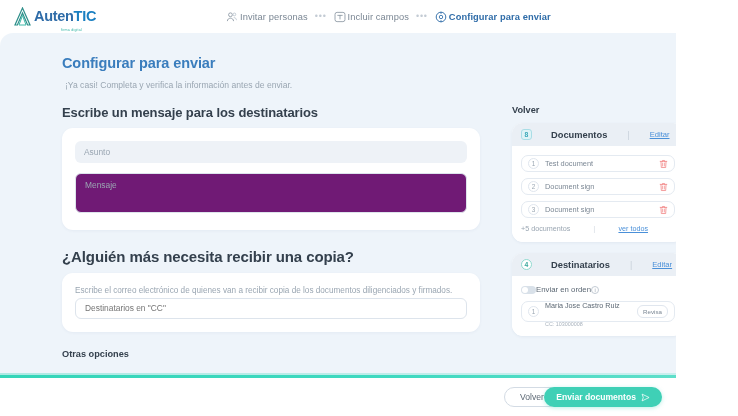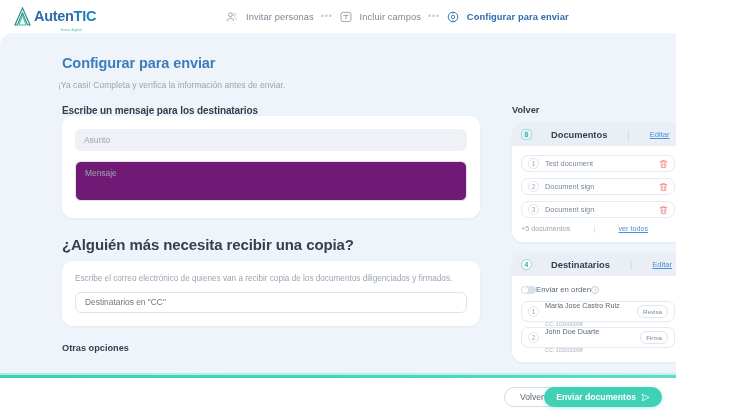--- a/index.html
+++ b/index.html
@@ -37,21 +37,21 @@
   .logo-text .tic { color: #1a7fc1; font-weight: 700; }
   .logo-sub {
     position: absolute; left: 47px; top: 21px;
     font-size: 3.6px; color: #38b6a6; letter-spacing: .2px;
   }
 
   .steps {
     position: absolute; left: 226px; top: 0;
     height: 33px; display: flex; align-items: center; gap: 7px;
   }
-  .step { display: flex; align-items: center; gap: 8px; }
+  .step { display: flex; align-items: center; gap: 2px; }
   .step-label { font-size: 9.3px; color: #7b8794; letter-spacing: .1px; white-space: nowrap; }
   .step.active .step-label { color: #2f6ca8; font-weight: 700; }
   .step-ico { width: 12px; height: 12px; display: block; }
   .dots {
     font-size: 9px; color: #c3cbd4; letter-spacing: .8px;
     transform: translateY(-1.5px);
   }
   .salir-btn {
     position: absolute; right: 14px; top: 7px;
     width: 40px; height: 18px; border-radius: 9px;
@@ -71,29 +71,29 @@
   .body-inner {
     position: absolute; top: 0; left: 0; right: 0; bottom: 0;
     overflow: hidden;
   }
 
   .page-title {
     position: absolute; left: 62px; top: 22px;
     font-size: 14.5px; font-weight: 600; color: #3a7dbd; letter-spacing: -.1px;
   }
   .page-sub {
-    position: absolute; left: 58px; top: 47px;
+    position: absolute; left: 65px; top: 47px;
     font-size: 8.6px; color: #9aa6b2;
   }
 
   
   .left-col { position: absolute; left: 62px; top: 72px; width: 418px; }
   .sec-label {
-    font-size: 10px; font-weight: 700; color: #34404d; letter-spacing: -.1px;
-    margin-bottom: 0;
+    font-size: 13px; font-weight: 700; color: #34404d; letter-spacing: -.1px;
+    margin-bottom: 8px;
   }
   .card {
     background: #fff; border-radius: 11px; padding: 13px;
     box-shadow: 0 1px 3px rgba(60,90,130,.06);
   }
   .field-subject {
     width: 100%; height: 22px; border-radius: 6px;
     background: #eef2f7; border: none;
     font-size: 8.4px; color: #9aa6b2; padding: 0 9px;
     font-family: "Liberation Sans", sans-serif;
@@ -107,21 +107,21 @@
     font-size: 8.4px; color: #9aa6b2; padding: 6px 9px;
     font-family: "Liberation Sans", sans-serif;
     resize: none; outline: none;
   }
   .field-msg::placeholder { color: #9aa6b2; }
 
   .sec-label2 {
     margin-top: 18px; font-size: 15px; font-weight: 700;
     color: #34404d; letter-spacing: -.1px; margin-bottom: 8px;
   }
-  .cc-desc { font-size: 8.2px; color: #9aa6b2; margin-bottom: 8px; }
+  .cc-desc { font-size: 8.2px; color: #9aa6b2; margin-bottom: 2px; }
   .field-cc {
     width: 100%; height: 21px; border-radius: 6px;
     background: #fff; border: 1px solid #dde4ec;
     font-size: 8.4px; color: #6b7684; padding: 0 9px;
     font-family: "Liberation Sans", sans-serif; outline: none;
   }
   .sec-label3 {
     margin-top: 17px; font-size: 9.2px; font-weight: 700; color: #34404d;
   }
 
@@ -368,28 +368,20 @@
 
             <div class="dest-row">
               <span class="doc-num">1</span>
               <span class="dest-info">
                 <span class="dest-name">Maria Jose Castro Ruiz</span><br>
                 <span class="dest-cc">CC: 103000008</span>
               </span>
               <span class="dest-tag">Revisa</span>
             </div>
 
-            <div class="dest-row">
-              <span class="doc-num">2</span>
-              <span class="dest-info">
-                <span class="dest-name">John Doe Duarte</span><br>
-                <span class="dest-cc">CC: 103000008</span>
-              </span>
-              <span class="dest-tag">Firma</span>
-            </div>
 
 
           </div>
         </div>
       </div>
 
     </div>
   </div>
 
   <div class="bottom-accent"></div>

